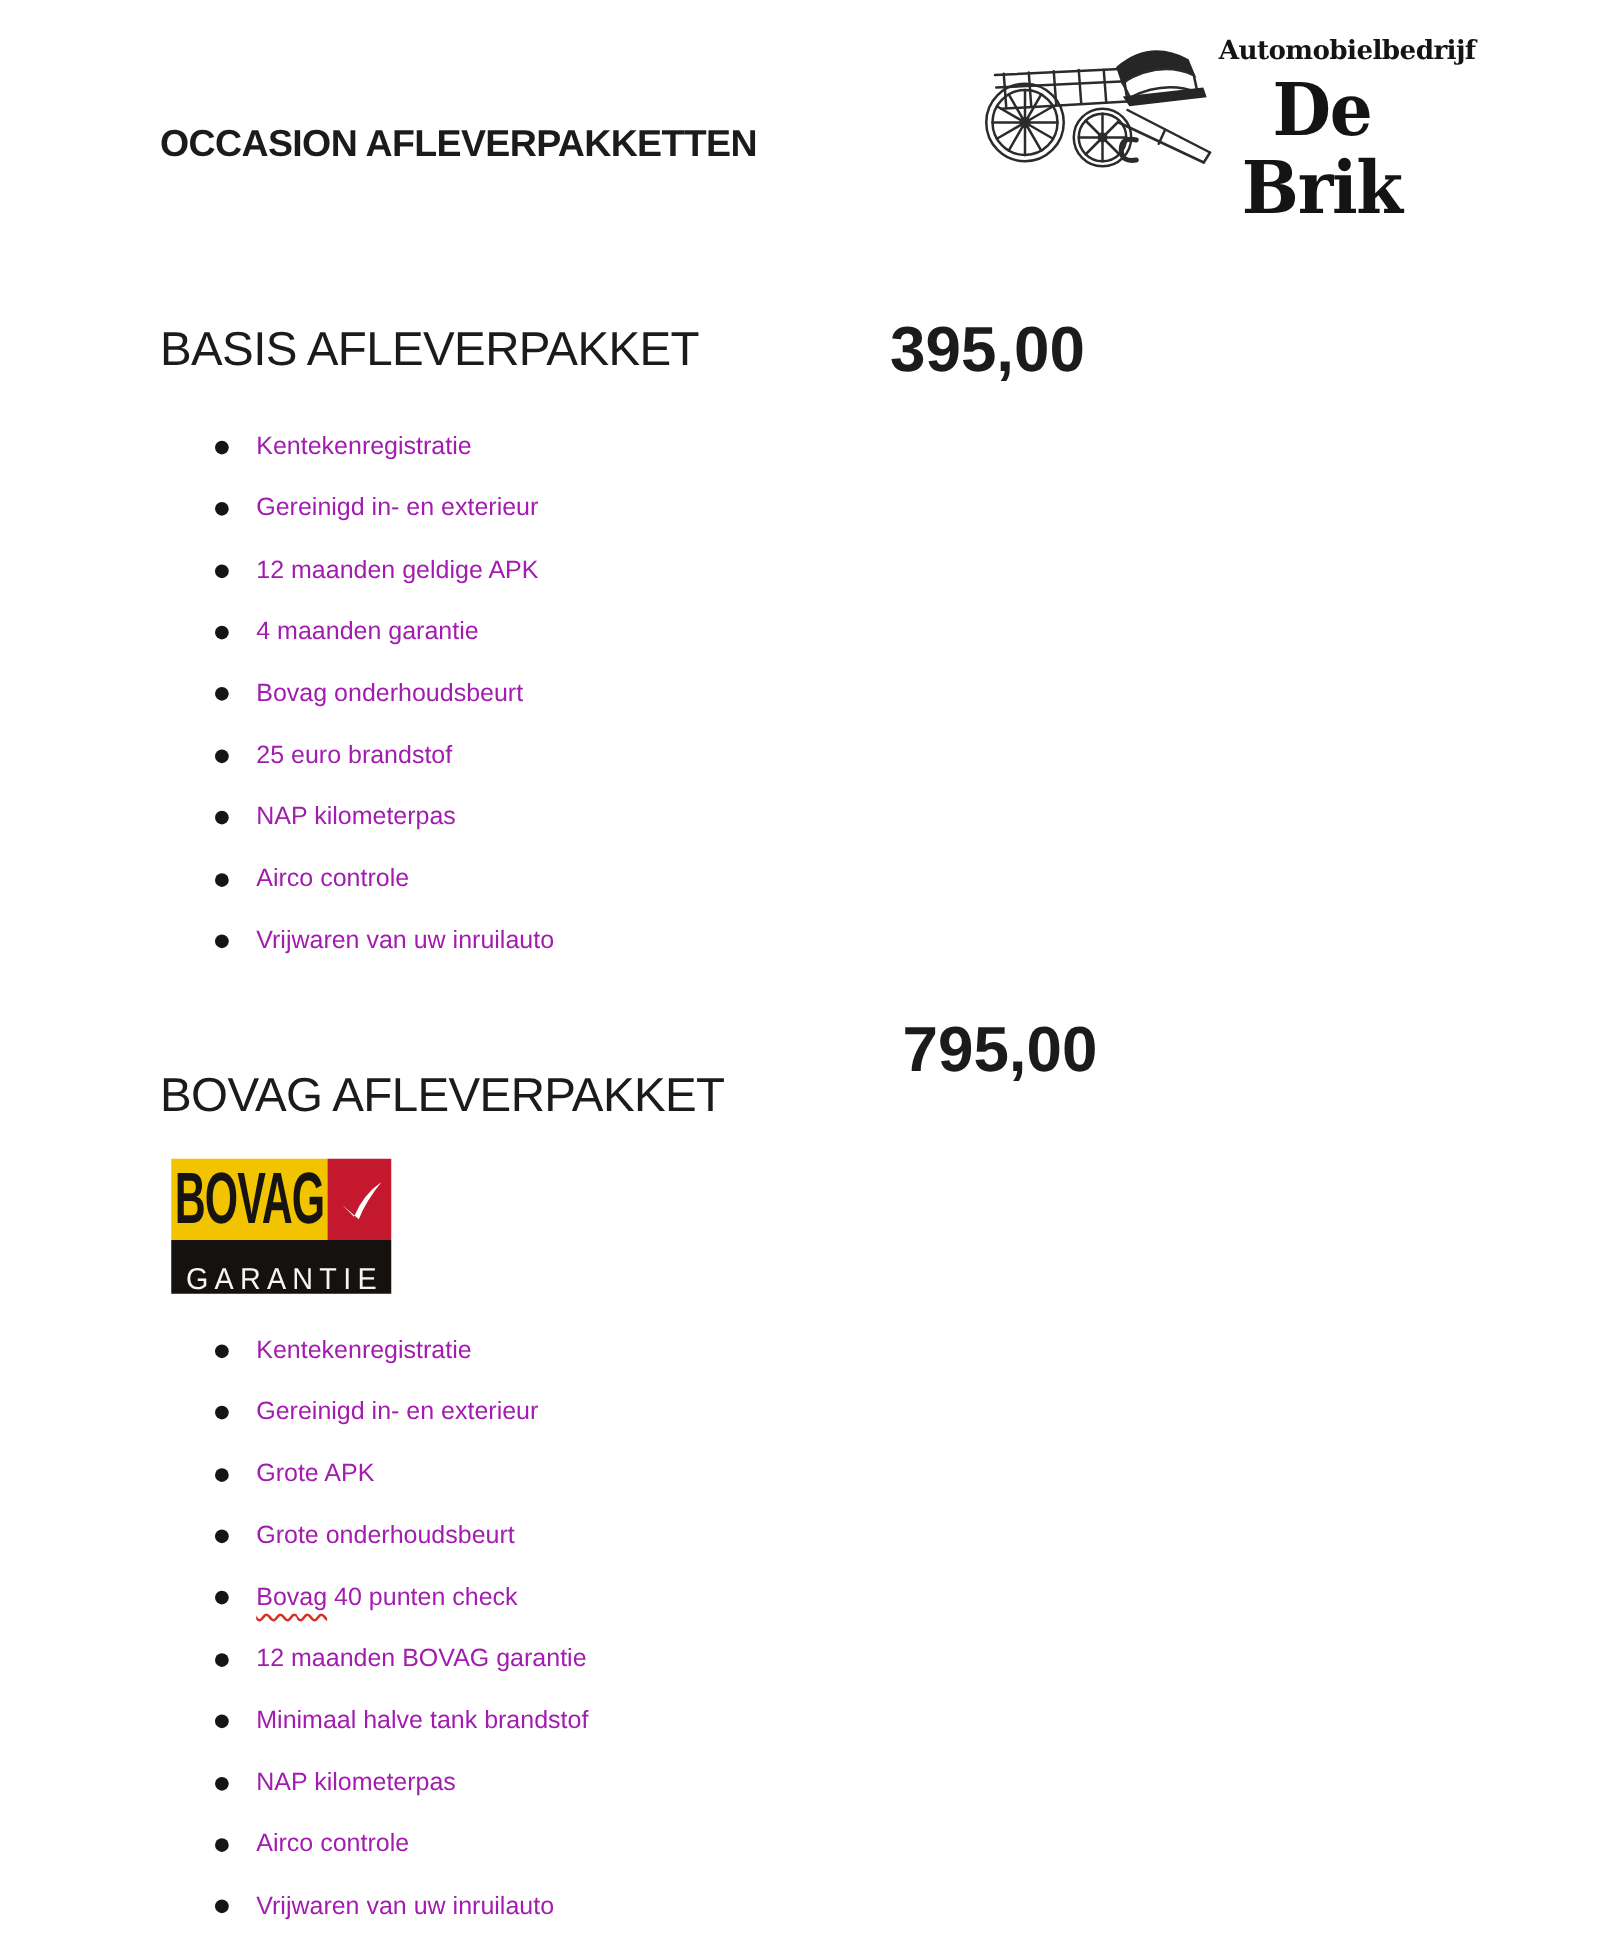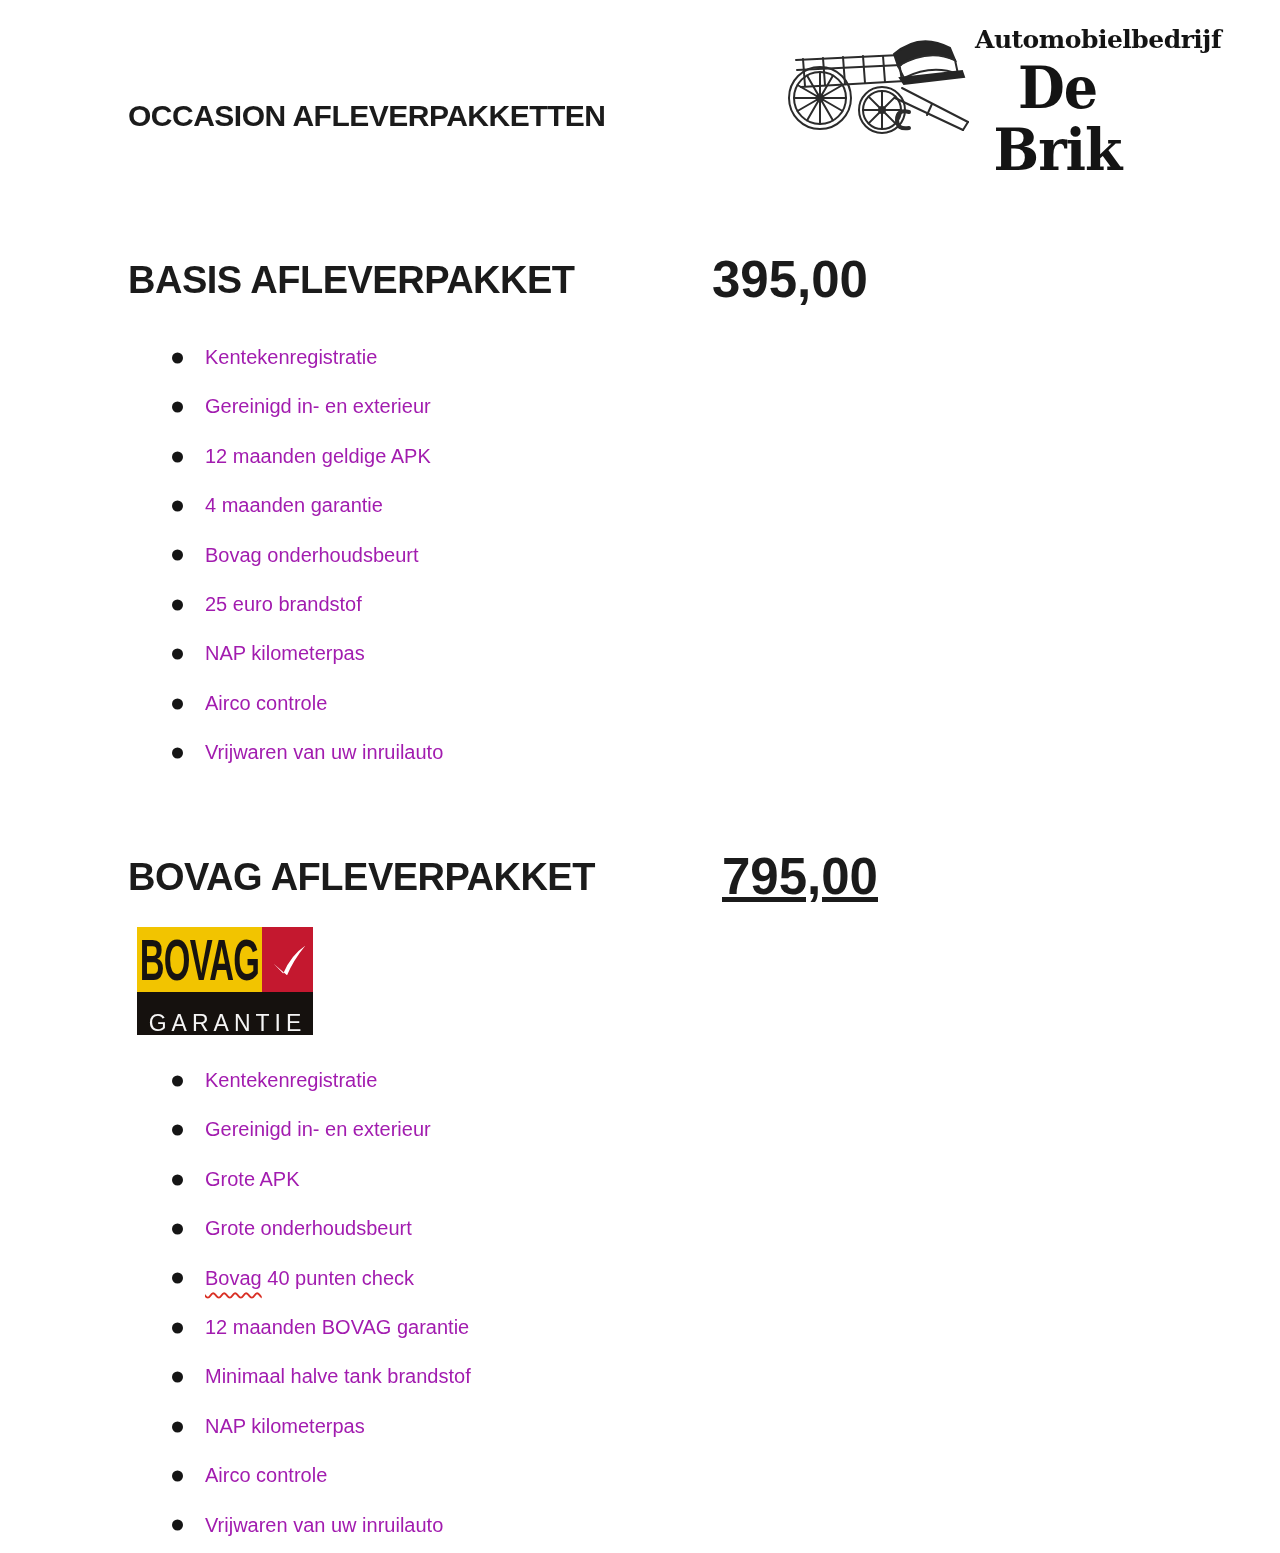--- a/index.html
+++ b/index.html
@@ -7,38 +7,38 @@
     position:relative;width:1280px;height:1553px;background:#ffffff;
     font-family:"Liberation Sans",sans-serif;color:#1b1b1b;overflow:hidden;
   }
   .doc-title{
     position:absolute;left:128px;top:97px;margin:0;
     font-size:30px;font-weight:700;letter-spacing:-0.5px;line-height:38px;color:#1b1b1b;
   }
   .cart-logo{position:absolute;left:782px;top:24px;width:192px;height:114px;}
   .brand{position:absolute;left:975px;top:28px;width:165px;text-align:center;color:#141414;}
   .brand-small{
-    font-family:"DejaVu Serif",serif;font-weight:700;font-size:25px;line-height:24px;letter-spacing:-0.5px;
+    font-family:"DejaVu Serif",serif;font-weight:700;font-size:21px;line-height:24px;letter-spacing:-0.5px;
   }
   .brand-big{
     font-family:"DejaVu Serif",serif;font-weight:700;font-size:54px;line-height:58px;
     letter-spacing:-1px;margin-top:4px;transform:scaleY(1.08);transform-origin:top center;
   }
   .heading{
     position:absolute;left:128px;margin:0;
-    font-size:38px;font-weight:700;letter-spacing:-0.5px;line-height:40px;color:#1b1b1b;
+    font-size:38px;font-weight:400;letter-spacing:-0.5px;line-height:40px;color:#1b1b1b;
   }
   .price{
     position:absolute;margin:0;
     font-size:51px;font-weight:700;line-height:40px;color:#1b1b1b;
   }
   .basis-heading{top:260px;}
   .basis-price{left:712px;top:260px;}
   .plus-heading{top:857px;}
-  .plus-price{left:722px;top:857px;text-decoration:underline;}
+  .plus-price{left:722px;top:820px;}
 
   ul.benefits{
     position:absolute;left:130px;margin:0;padding:0;list-style:none;width:720px;
   }
   ul.benefits li{
     position:relative;padding-left:75px;
     font-size:20px;font-weight:400;line-height:49.4px;color:#a21caf;white-space:nowrap;
   }
   ul.benefits li::before{
     content:"";position:absolute;left:42px;top:50%;transform:translateY(-50%);

